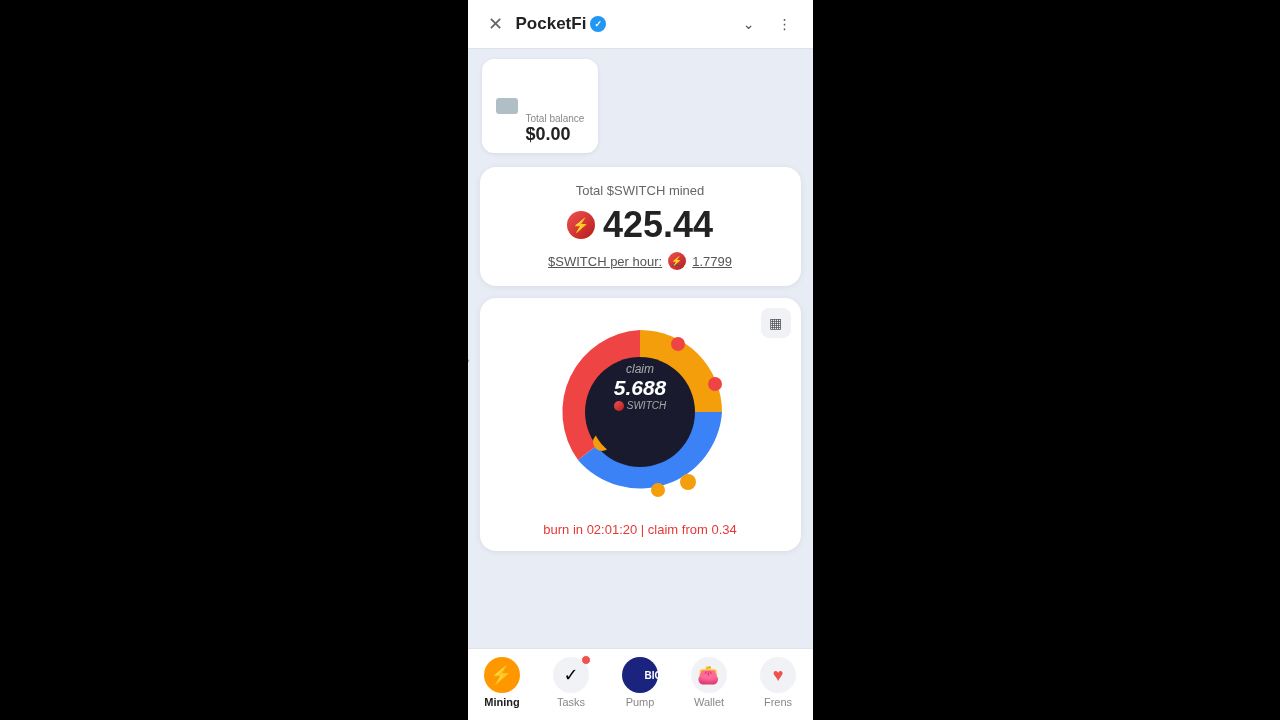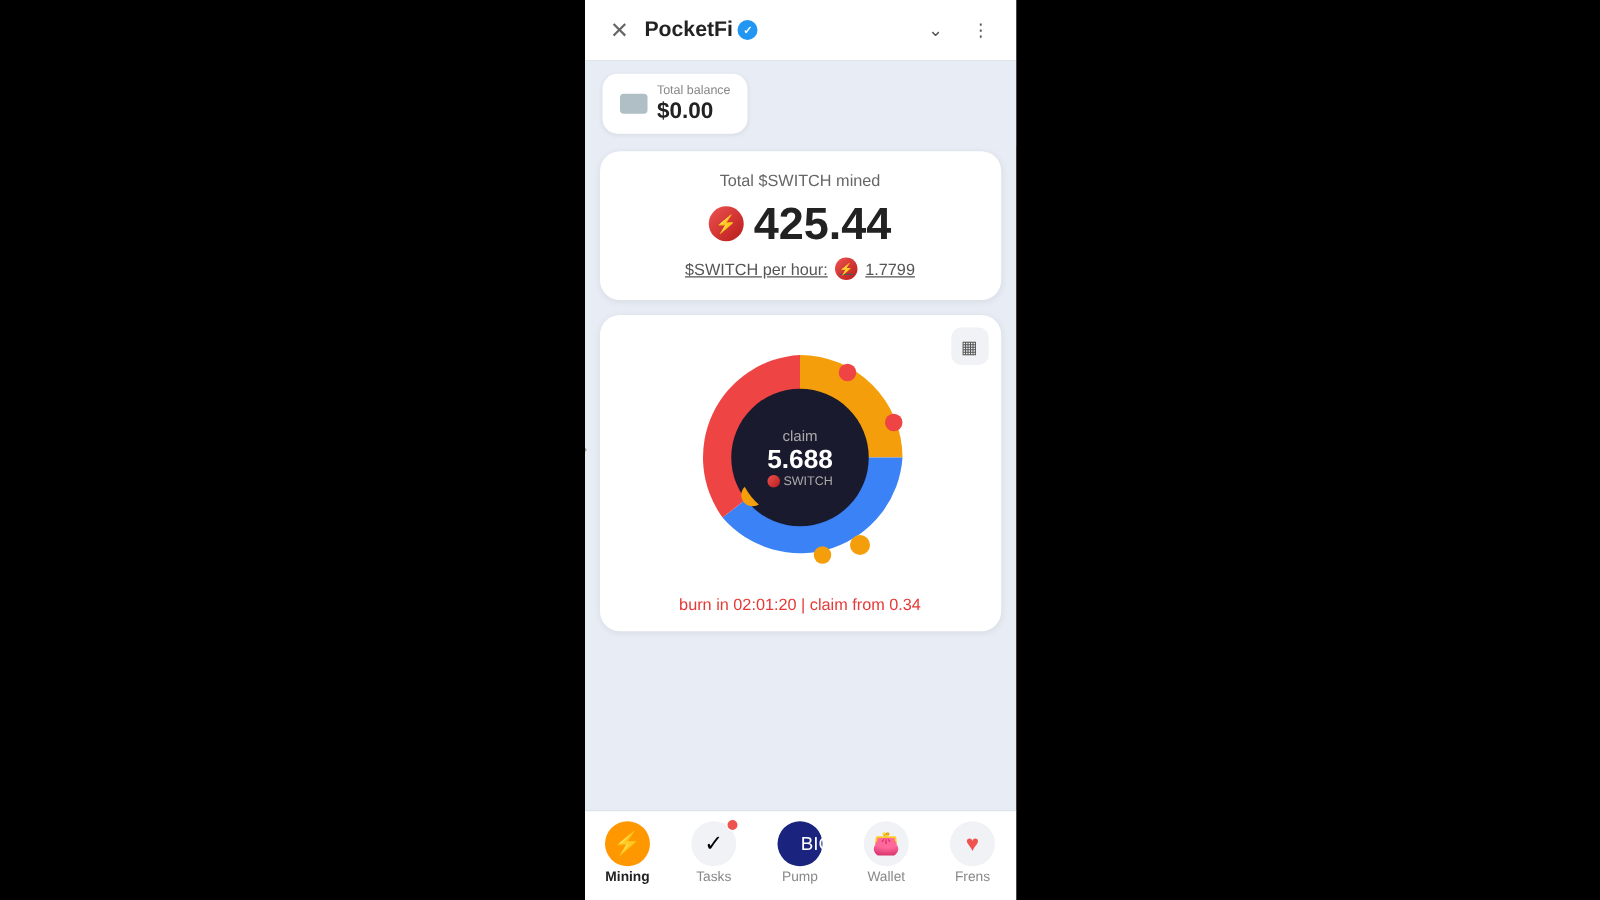--- a/index.html
+++ b/index.html
@@ -104,20 +104,21 @@
       border-radius: 3px;
       position: relative;
     }
     .balance-info {
       display: flex;
       flex-direction: column;
     }
     .balance-label {
       font-size: 10px;
       color: #888;
+      margin-top: 46px;
     }
     .balance-amount {
       font-size: 18px;
       font-weight: 700;
       color: #222;
     }
     .guild-card {
       background: rgba(255,255,255,0.7);
       border-radius: 20px;
       padding: 6px 12px;
@@ -241,22 +242,22 @@
       top: 50%;
       left: 50%;
       transform: translate(-50%, -50%);
       background: #1a1a2e;
       width: 100px;
       height: 100px;
       border-radius: 50%;
       display: flex;
       flex-direction: column;
       align-items: center;
-      justify-content: center;
-      cursor: pointer;
+      cursor: pointer;
+      font-style: italic;
     }
     .claim-label {
       font-size: 12px;
       color: #aaa;
     }
     .claim-amount {
       font-size: 21px;
       font-weight: 700;
       color: #fff;
     }
@@ -450,21 +451,21 @@
     <div class="nav-item">
       <div class="nav-icon-wrap" style="background:#f0f2f5; position:relative;">
         <span>✓</span>
         <div class="badge"></div>
       </div>
       <span class="nav-label">Tasks</span>
     </div>
 
     <div class="nav-item">
       <div class="nav-icon-wrap" style="background:#1a237e;">
-        <span style="color:#fff; font-size:15px; font-weight:400;padding-left:27px;">BIG</span>
+        <span style="color:#fff; font-size:10px; font-weight:700;padding-left:27px;">BIG</span>
       </div>
       <span class="nav-label">Pump</span>
     </div>
 
     <div class="nav-item">
       <div class="nav-icon-wrap" style="background:#f0f2f5;">
         <span>👛</span>
       </div>
       <span class="nav-label">Wallet</span>
     </div>

